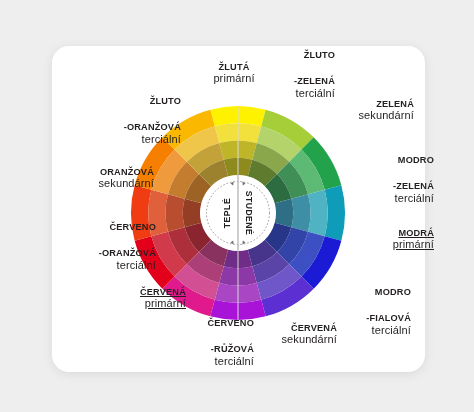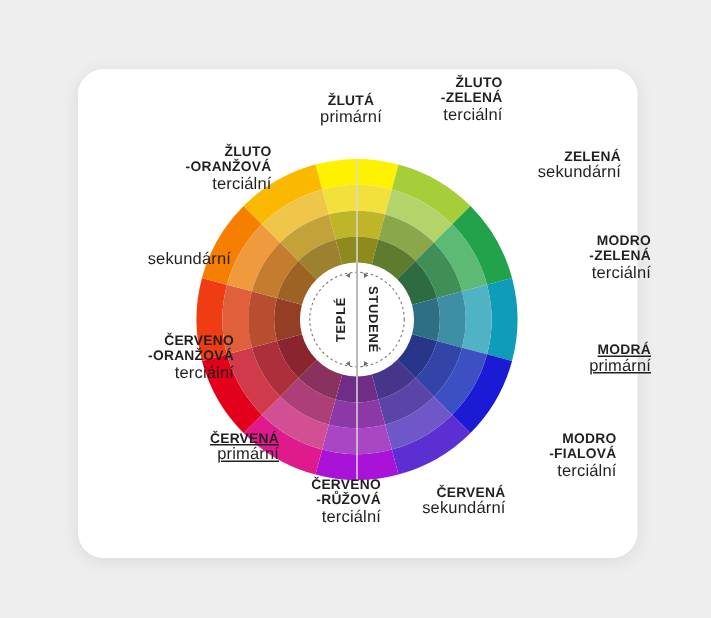--- a/index.html
+++ b/index.html
@@ -51,20 +51,21 @@
     display: block;
     font-size: 9.2px;
     font-weight: 700;
     letter-spacing: 0.02em;
   }
   .lbl .l2 {
     display: block;
     font-size: 9.2px;
     font-weight: 700;
     letter-spacing: 0.02em;
+    margin-top: 16px;
   }
   .lbl .l3 {
     display: block;
     font-size: 11px;
     font-weight: 400;
     letter-spacing: 0.01em;
   }
   .lbl.align-left  { text-align: right; }
   .lbl.align-center{ text-align: center; }
 
@@ -160,17 +161,17 @@
       <div class="lbl align-center" style="left: 198px; top: 62px; width: 72px;"><span class="l1">ŽLUTÁ</span><span class="l3">primární</span></div>
       <div class="lbl align-left" style="left: 255px; top: 50px; width: 80px;"><span class="l1">ŽLUTO</span><span class="l2">-ZELENÁ</span><span class="l3">terciální</span></div>
       <div class="lbl align-left" style="left: 330px; top: 99px; width: 84px;"><span class="l1">ZELENÁ</span><span class="l3">sekundární</span></div>
       <div class="lbl align-left" style="left: 354px; top: 155px; width: 80px;"><span class="l1">MODRO</span><span class="l2">-ZELENÁ</span><span class="l3">terciální</span></div>
       <div class="lbl align-left" style="left: 354px; top: 228px; width: 80px; text-decoration: underline;"><span class="l1">MODRÁ</span><span class="l3">primární</span></div>
       <div class="lbl align-left" style="left: 325px; top: 287px; width: 86px;"><span class="l1">MODRO</span><span class="l2">-FIALOVÁ</span><span class="l3">terciální</span></div>
       <div class="lbl align-left" style="left: 253px; top: 323px; width: 84px;"><span class="l1">ČERVENÁ</span><span class="l3">sekundární</span></div>
       <div class="lbl align-left" style="left: 168px; top: 318px; width: 86px;"><span class="l1">ČERVENO</span><span class="l2">-RŮŽOVÁ</span><span class="l3">terciální</span></div>
       <div class="lbl align-left" style="left: 100px; top: 287px; width: 86px; text-decoration: underline;"><span class="l1">ČERVENÁ</span><span class="l3">primární</span></div>
       <div class="lbl align-left" style="left: 60px; top: 222px; width: 96px;"><span class="l1">ČERVENO</span><span class="l2">-ORANŽOVÁ</span><span class="l3">terciální</span></div>
-      <div class="lbl align-left" style="left: 62px; top: 167px; width: 92px;"><span class="l3">sekundární</span></div>
+      <div class="lbl align-left" style="left: 62px; top: 167px; width: 92px;"><span class="l1">ORANŽOVÁ</span><span class="l3">sekundární</span></div>
       <div class="lbl align-left" style="left: 85px; top: 96px; width: 96px;"><span class="l1">ŽLUTO</span><span class="l2">-ORANŽOVÁ</span><span class="l3">terciální</span></div>
     </div>
 
 </div>
 
 </body></html>

